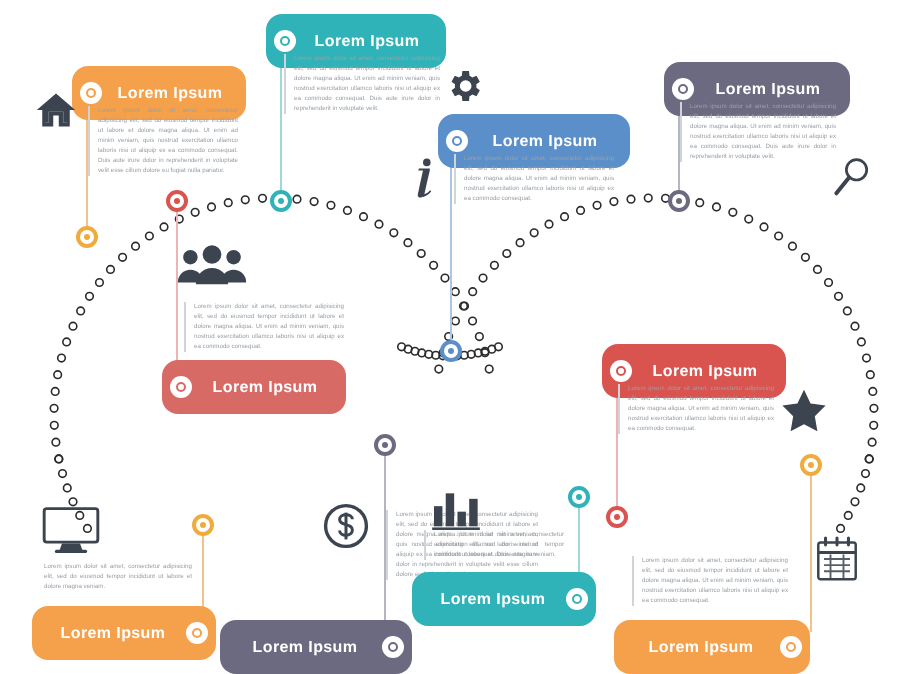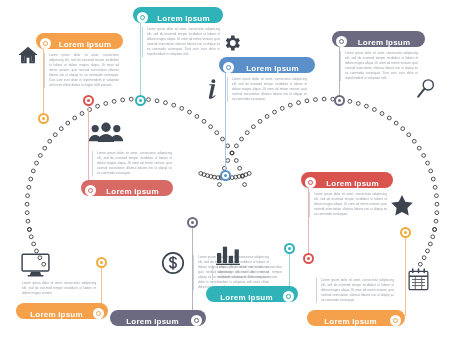--- a/index.html
+++ b/index.html
@@ -15,23 +15,23 @@
 
   
   #pathlayer{position:absolute;left:0;top:0;width:450px;height:337px;}
 
   
   .conn{position:absolute;width:1px;}
 
   
   .pill{
     position:absolute;
-    height:16px;
+    height:27px;
     border-radius:8px;
-    display:flex;align-items:flex-end;
+    display:flex;align-items:center;
     box-sizing:border-box;
     padding:0 4px;
     white-space:nowrap;
   }
   .pill .pill-text{
     font-size:8px;
     font-weight:bold;
     color:#ffffff;
     letter-spacing:.2px;
     line-height:1;

